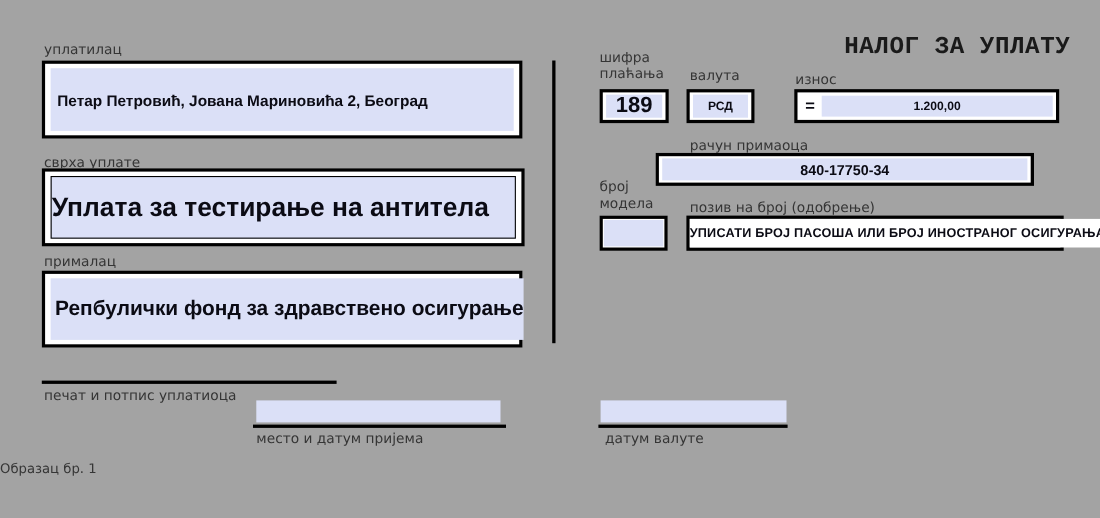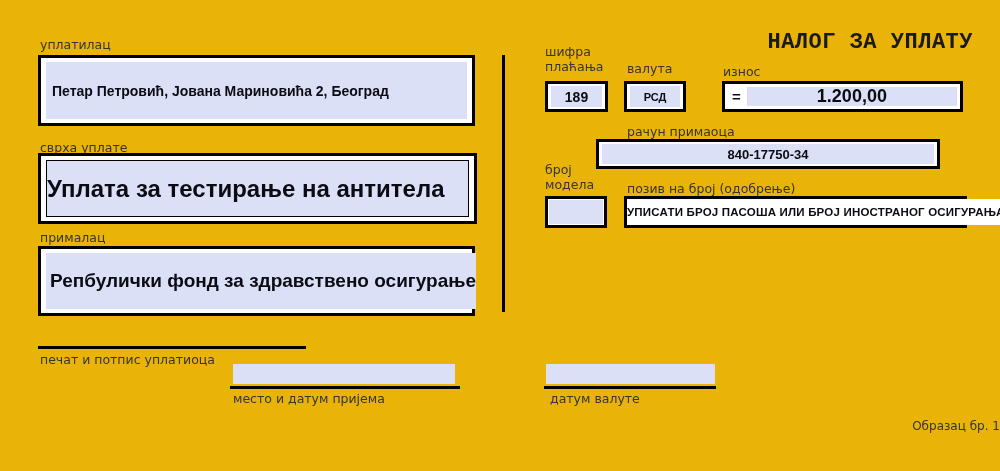--- a/index.html
+++ b/index.html
@@ -1,17 +1,17 @@
 <!DOCTYPE html>
 <html><head>
 <meta charset="utf-8">
 <style>
   html,body{margin:0;padding:0;background:#ffffff;}
   .page{
-    position:relative;width:1000px;height:471px;background:#eab308;
+    position:relative;width:1000px;height:471px;background:#a3a3a3;
     font-family:"DejaVu Sans","Liberation Sans",sans-serif;color:#2e2e2e;
     overflow:hidden;
   }
   .lbl{
     position:absolute;font-size:12.5px;color:#353535;white-space:nowrap;line-height:14px;
   }
   .lbl2{
     position:absolute;font-size:12.5px;color:#353535;white-space:nowrap;line-height:14.5px;
   }
   .title{
@@ -32,21 +32,21 @@
   .pad-lg{margin:4px 5px;}
   .pad-sm{margin:2px 3px;}
   .eq{
     display:flex;align-items:center;padding:0 6px 0 7px;
     font-family:"Liberation Sans",sans-serif;font-weight:bold;font-size:15px;color:#0b0b14;
   }
   .vline{position:absolute;background:#000;}
   .hline{position:absolute;background:#000;}
   .bluefield{position:absolute;}
   .footer{
-    position:absolute;left:0;right:0;top:419px;text-align:right;font-size:12px;color:#353535;
+    position:absolute;left:0;right:0;top:419px;text-align:left;font-size:12px;color:#353535;
   }
 </style>
 </head>
 <body>
 
 <div class="page">
 
   <div class="lbl" style="left:40px;top:38px">уплатилац</div>
   <div class="box" style="left:38px;top:55px;width:437px;height:71px">
     <div class="fill pad-lg" style="background:#dbe0f7">
@@ -82,36 +82,36 @@
   <div class="vline" style="left:502px;top:55px;width:2.5px;height:257px"></div>
 
   <div class="title">НАЛОГ ЗА УПЛАТУ</div>
 
   <div class="lbl2" style="left:545px;top:45px">
     <span>шифра</span><br>
     <span>плаћања</span>
   </div>
   <div class="box" style="left:545px;top:81px;width:63px;height:31px">
     <div class="fill center pad-sm" style="background:#dbe0f7">
-      <span class="valbig" style="font-size:14px">189</span>
+      <span class="valbig" style="font-size:20px">189</span>
     </div>
   </div>
 
   <div class="lbl" style="left:627px;top:62px">валута</div>
   <div class="box" style="left:624px;top:81px;width:62px;height:31px">
     <div class="fill center pad-sm" style="background:#dbe0f7">
       <span class="valbig" style="font-size:11px">РСД</span>
     </div>
   </div>
 
   <div class="lbl" style="left:723px;top:65px">износ</div>
   <div class="box" style="left:722px;top:81px;width:241px;height:31px">
     <span class="eq">=</span>
     <div class="fill center" style="background:#dbe0f7;margin:3px 3px 3px 0">
-      <span class="valbig" style="font-size:18px">1.200,00</span>
+      <span class="valbig" style="font-size:11px">1.200,00</span>
     </div>
   </div>
 
   <div class="lbl" style="left:627px;top:125px">рачун примаоца</div>
   <div class="box" style="left:596px;top:139px;width:344px;height:30px">
     <div class="fill center pad-sm" style="background:#dbe0f7">
       <span class="valbig" style="font-size:13px">840-17750-34</span>
     </div>
   </div>
 

